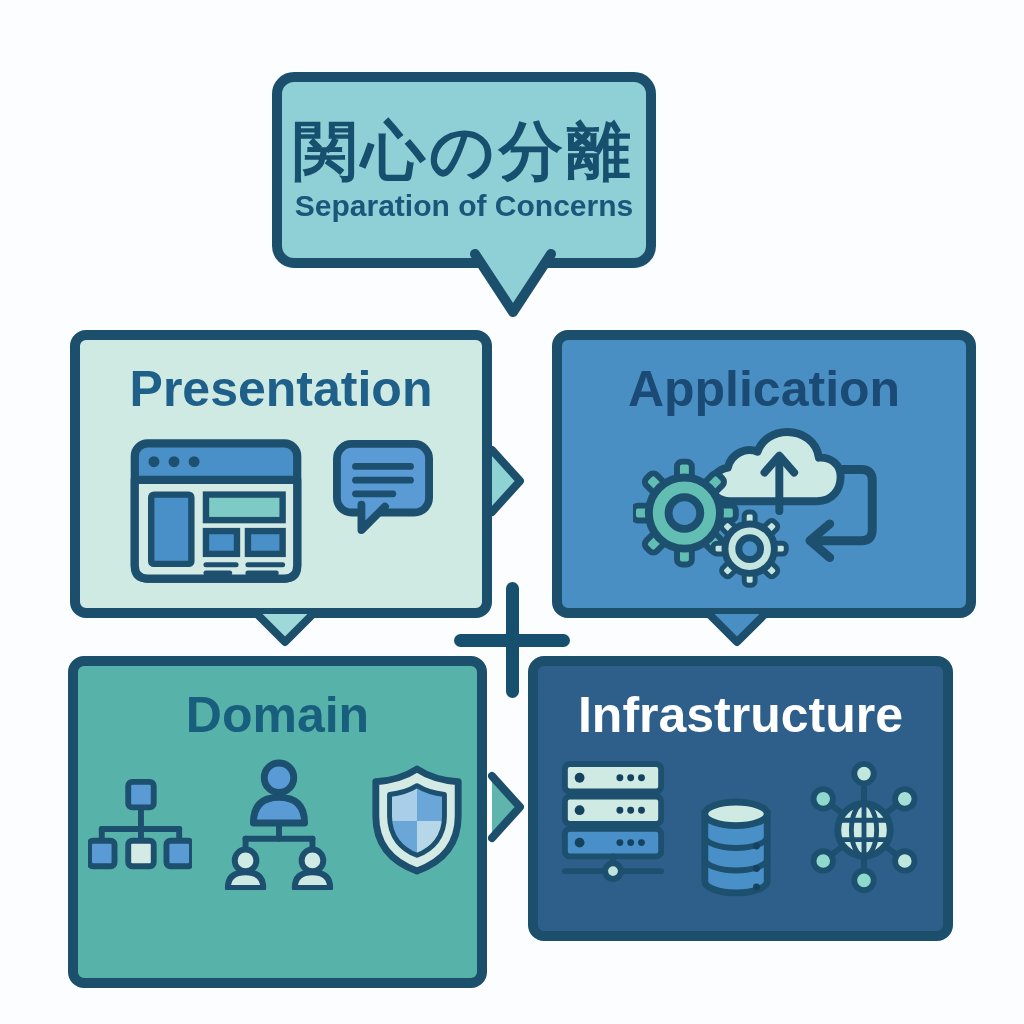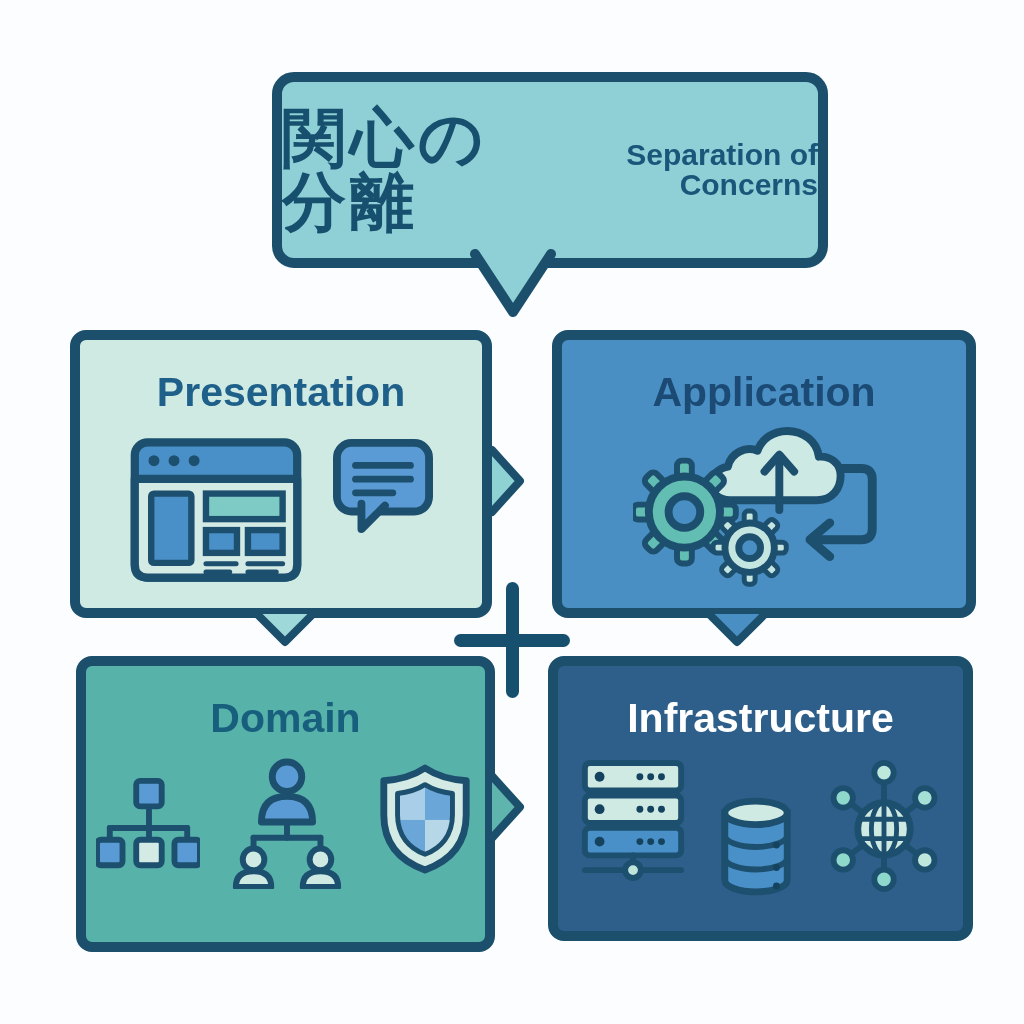--- a/index.html
+++ b/index.html
@@ -3,38 +3,38 @@
 <meta charset="utf-8">
 <style>
   html,body{margin:0;padding:0;}
   body{
     width:1024px;height:1024px;position:relative;overflow:hidden;
     background:#fbfdfe;
     font-family:"Liberation Sans", sans-serif;
   }
   
   .bubble{
-    position:absolute;left:272px;top:72px;width:556px;height:196px;
+    position:absolute;left:272px;top:72px;width:384px;height:196px;
     box-sizing:border-box;background:#8fd0d6;border:10px solid #1b4f6b;
-    border-radius:22px;display:flex;flex-direction:row;
+    border-radius:22px;display:flex;flex-direction:column;
     align-items:center;justify-content:center;gap:8px;
   }
   .bubble .ja{font-size:64px;font-weight:bold;color:#17506e;letter-spacing:4px;line-height:1;}
   .bubble .en{font-size:30px;font-weight:bold;color:#1a567a;line-height:1;text-align:right;}
   .tail{position:absolute;left:458px;top:242px;width:110px;height:82px;}
   
   .quad{
     position:absolute;box-sizing:border-box;border:10px solid #1b4f6b;
     border-radius:16px;display:flex;flex-direction:column;align-items:center;
   }
   #q-presentation{left:70px; top:330px;width:422px;height:288px;background:#cfe9e3;}
   #q-application {left:552px;top:330px;width:424px;height:288px;background:#4a8fc4;}
-  #q-domain      {left:76px; top:656px;width:419px;height:296px;background:#57b2aa;}
-  #q-infrastructure{left:548px;top:656px;width:425px;height:285px;background:#2e5f8b;}
-  .quad h2{margin:32px 0 0;font-size:41px;font-weight:bold;line-height:1;}
+  #q-domain      {left:68px; top:656px;width:419px;height:332px;background:#57b2aa;}
+  #q-infrastructure{left:528px;top:656px;width:425px;height:285px;background:#2e5f8b;}
+  .quad h2{margin:24px 0 0;font-size:50px;font-weight:bold;line-height:1;}
   #q-presentation h2{color:#1e6089;}
   #q-application h2{color:#1b4a74;}
   #q-domain h2{color:#185e7d;}
   #q-infrastructure h2{color:#ffffff;}
   .icons{display:flex;align-items:flex-start;justify-content:center;margin-top:22px;}
   #q-presentation .icons{gap:26px;margin-top:24px;}
   #q-application .icons{margin-top:14px;}
   #q-domain .icons{gap:26px;margin-top:16px;}
   #q-infrastructure .icons{gap:28px;margin-top:20px;}
   

